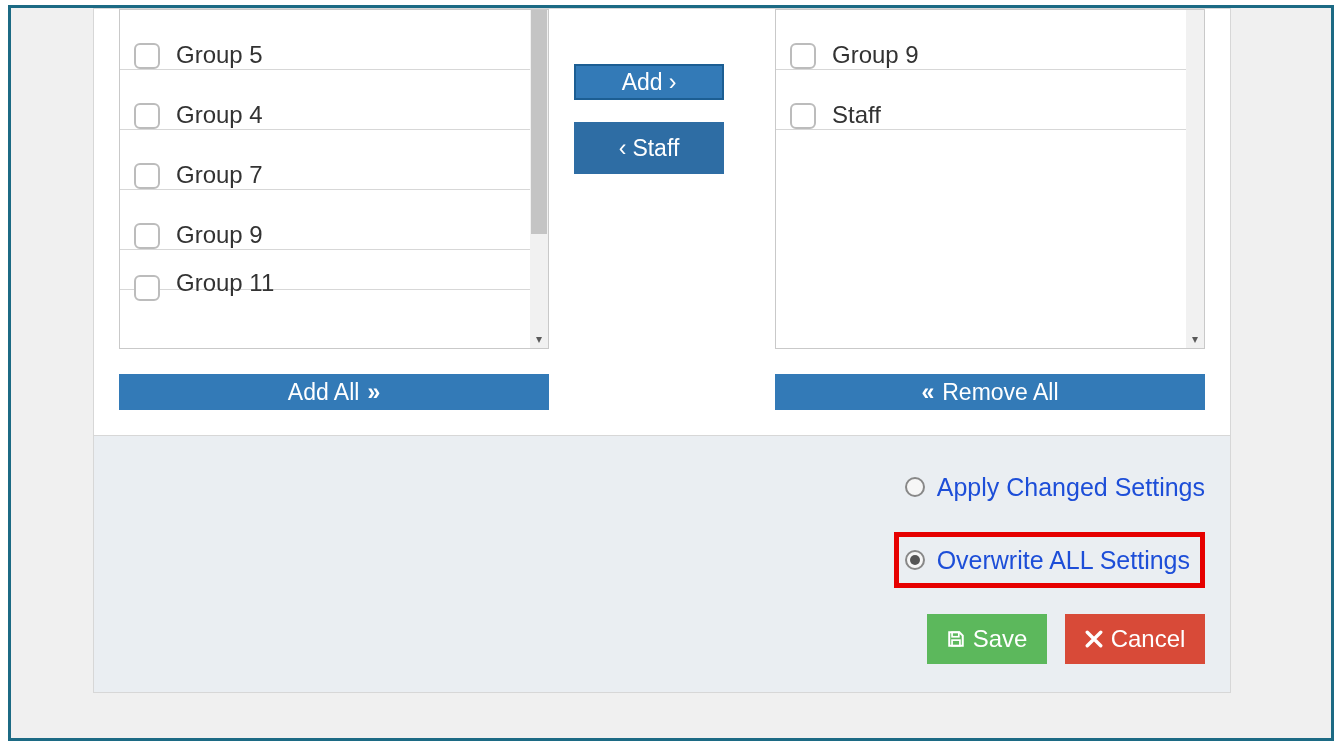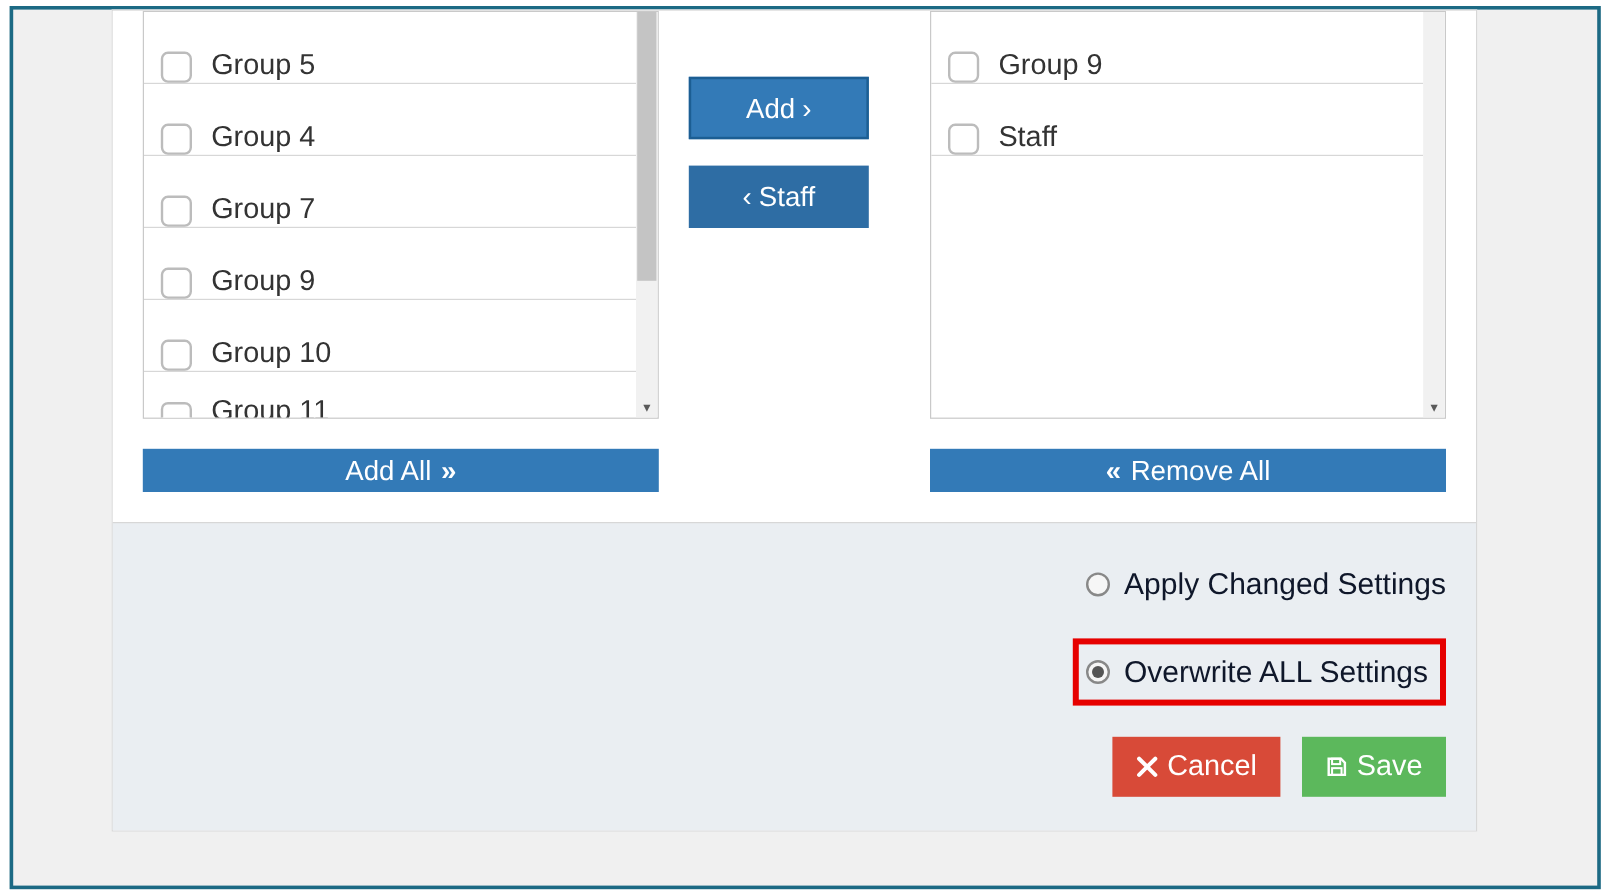--- a/index.html
+++ b/index.html
@@ -99,40 +99,40 @@
     align-items:center;
     justify-content:center;
     font-size:23px;
     border:none;
     cursor:pointer;
     color:#fff;
     text-align:center;
   }
   .btn-blue { background:#337ab7; }
   .btn-blue-dark { background:#2e6da4; }
-  .btn-add { width:150px; height:52px; border:2px solid #1c5e93; }
+  .btn-add { width:150px; height:36px; border:2px solid #1c5e93; }
   .btn-remove { width:150px; height:52px; }
 
   .btn-wide { width:430px; height:36px; margin-top:25px; }
 
   .footer-area {
     background:#eaeef2;
     border-top:1px solid #d7d7d7;
     padding: 30px 25px 28px 25px;
     display:flex;
     flex-direction:column;
     align-items:flex-end;
     gap:8px;
   }
 
   .radio-row {
     display:flex;
     align-items:center;
     font-size:25px;
-    color:#0f172a;
+    color:#1d4ed8;
     height:42px;
   }
   .radio-row .radio {
     width:20px; height:20px; border:2px solid #888; border-radius:50%;
     margin-right:12px; position:relative; background:#f6f6f6;
   }
   .radio-row .radio.checked::after {
     content:""; position:absolute; left:3px; top:3px; width:10px; height:10px;
     border-radius:50%; background:#555;
   }
@@ -171,24 +171,20 @@
                   <span class="chk"></span>
                   <span class="lbl">Group 4</span>
                 </div>
                 <div class="list-item">
                   <span class="chk"></span>
                   <span class="lbl">Group 7</span>
                 </div>
                 <div class="list-item">
                   <span class="chk"></span>
                   <span class="lbl">Group 9</span>
-                </div>
-                <div class="list-item">
-                  <span class="chk"></span>
-                  <span class="lbl">Group 10</span>
                 </div>
                 <div class="list-item partial">
                   <span class="chk"></span>
                   <span class="lbl">Group 11</span>
                 </div>
               </div>
             <div class="sbar">
               <div class="track">
                   <div class="thumb"></div>
                 </div>
@@ -243,35 +239,35 @@
         <span class="radio"></span>
         <span>Apply Changed Settings</span>
       </label>
       <div class="highlight-box">
         <label class="radio-row">
           <span class="radio checked"></span>
           <span>Overwrite ALL Settings</span>
         </label>
       </div>
       <div class="action-row">
-        <button class="btn btn-cancel">
-          <span class="ico">
-            <svg width="18" height="18" viewBox="0 0 16 16">
-                <path d="M2 2 L14 14 M14 2 L2 14" stroke="#fff" stroke-width="3" stroke-linecap="round"></path>
-              </svg>
-          </span>
-          <span>Cancel</span>
-        </button>
         <button class="btn btn-save">
           <span class="ico">
             <svg width="18" height="18" viewBox="0 0 16 16" fill="none">
               <path d="M2 2 H11 L14 5 V14 H2 Z" stroke="#fff" stroke-width="1.8"></path>
               <rect x="4.5" y="2" width="6" height="4" stroke="#fff" stroke-width="1.5"></rect>
               <rect x="4.5" y="9" width="7" height="5" stroke="#fff" stroke-width="1.5"></rect>
             </svg>
           </span>
           <span>Save</span>
         </button>
+        <button class="btn btn-cancel">
+          <span class="ico">
+            <svg width="18" height="18" viewBox="0 0 16 16">
+                <path d="M2 2 L14 14 M14 2 L2 14" stroke="#fff" stroke-width="3" stroke-linecap="round"></path>
+              </svg>
+          </span>
+          <span>Cancel</span>
+        </button>
       </div>
     </div>
 
   </div>
 </div>
 
 </body></html>

